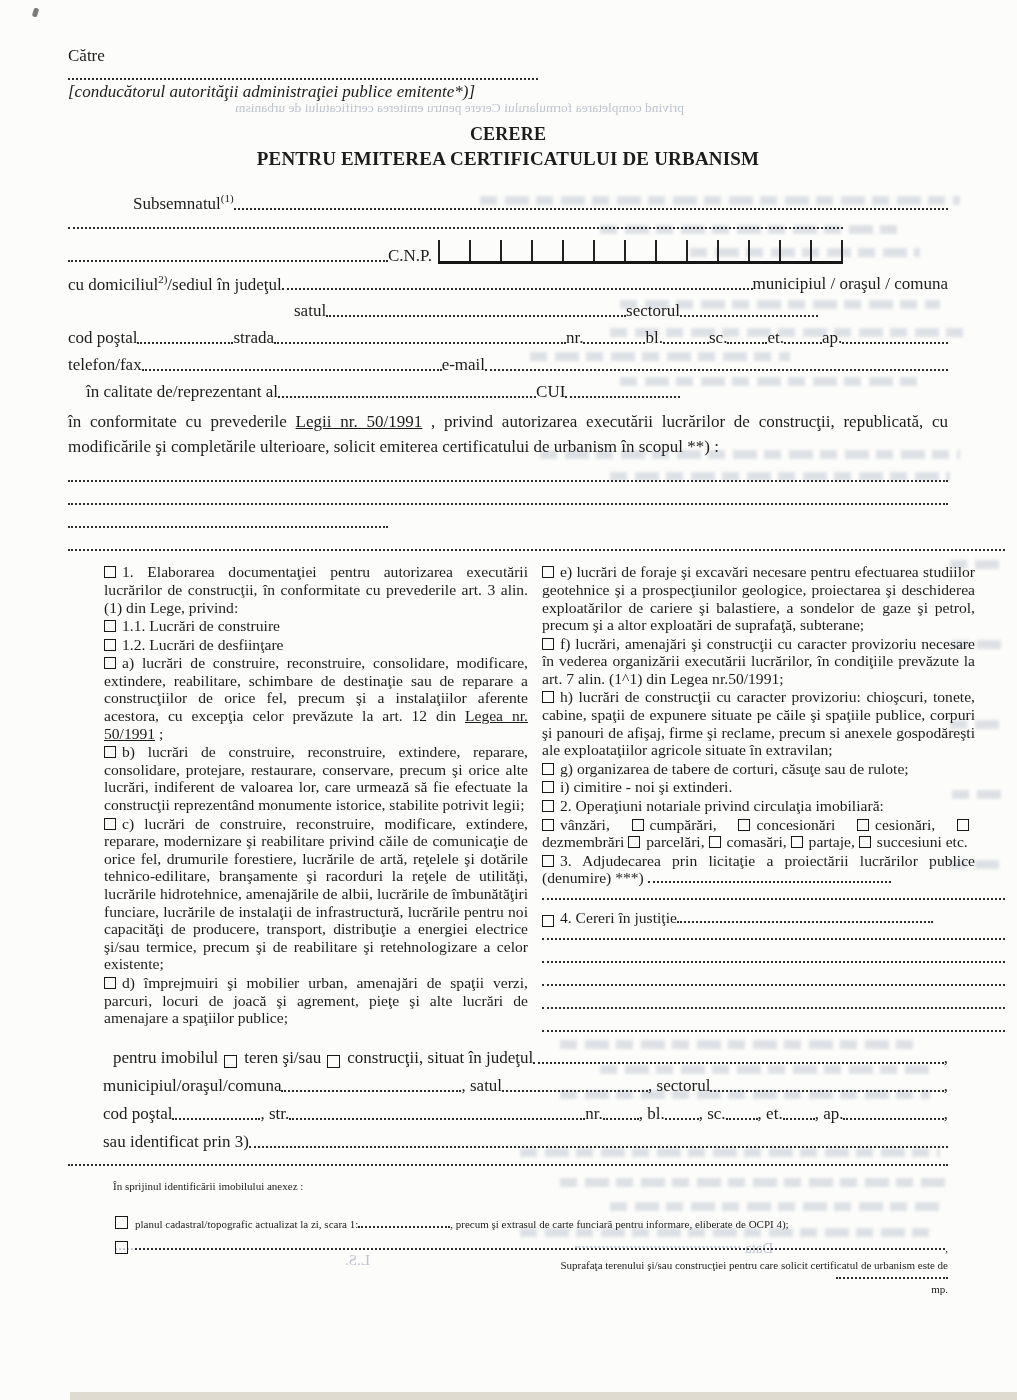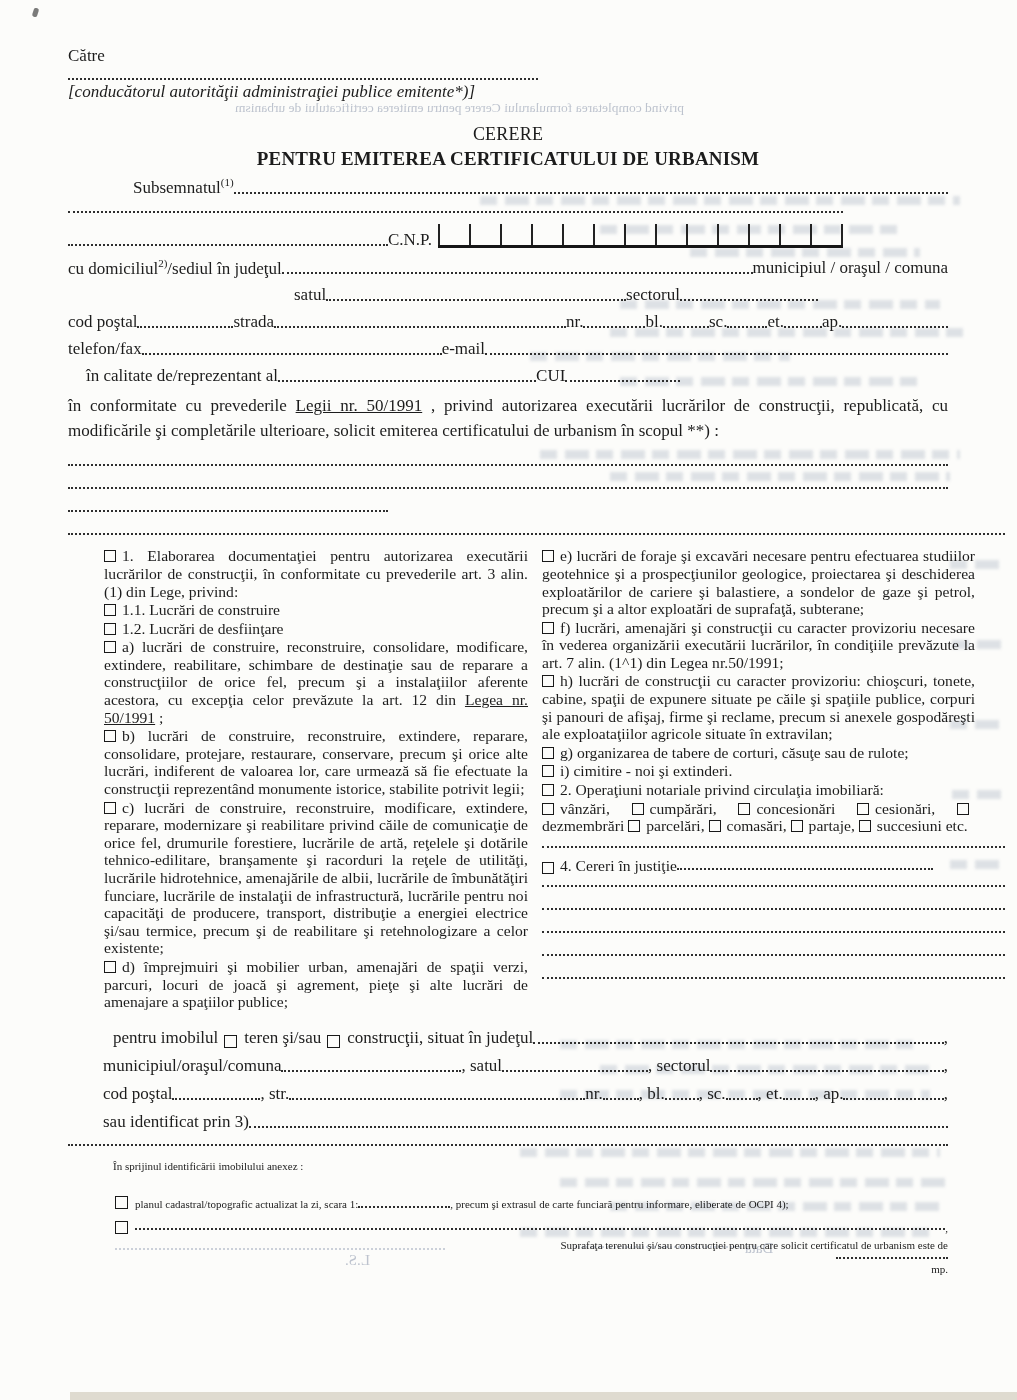--- a/index.html
+++ b/index.html
@@ -16,25 +16,25 @@
   .cb{display:inline-block;width:11px;height:11px;border:1.7px solid #191919;
       margin-right:7px;vertical-align:-1px;background:transparent;flex:none;}
   .u{text-decoration:underline;}
   sup{font-size:11px;}
 
   
   .catre{font-size:17px;}
   .addr{margin-top:10px;font-style:italic;}
   .addr .dotline{width:470px;margin-bottom:2px;}
   .addr-cap{font-size:17px;}
-  .title{ text-align:center;font-weight:normal;font-size:18px;margin-top:22px;letter-spacing:.2px;}
+  .title{ text-align:center;font-weight:bold;font-size:18px;margin-top:22px;letter-spacing:.2px;}
   .subtitle{text-align:center;font-weight:bold;font-size:19px;margin-top:3px;letter-spacing:.2px;}
 
   
-  .ident{margin-top:6px;font-size:17px;}
+  .ident{margin-top:22px;font-size:17px;}
   .ident .row{margin-bottom:7px;}
   .sp{flex:none;}
   .cnpwrap{display:flex;align-items:flex-end;border-bottom:3px solid #161616;margin:0 0 2px 6px;}
   .cnpwrap i{display:block;width:29px;height:21px;border-left:2px solid #222;}
   .cnpwrap i:last-child{border-right:2px solid #222;}
 
   
   .intro{font-size:17px;line-height:25px;text-align:justify;margin-top:4px;}
   .scope-lines .dotline{margin-top:19px;}
   .scope-lines .short{width:320px;}
@@ -226,20 +226,21 @@
           <span class="cb"></span><span>vânzări,</span>
           <span class="cb"></span><span>cumpărări,</span>
           <span class="cb"></span><span>concesionări</span>
           <span class="cb"></span><span>cesionări,</span>
           <span class="cb"></span><span>dezmembrări</span>
           <span class="cb"></span><span>parcelări,</span>
           <span class="cb"></span><span>comasări,</span>
           <span class="cb"></span><span>partaje,</span>
           <span class="cb"></span><span>succesiuni etc.</span>
         </p>
+        <p class="pr"><span class="cb"></span><span>3. Adjudecarea prin licitaţie a proiectării lucrărilor publice (denumire) ***)</span> <span class="ld" style="width:243px;"></span></p>
         <div class="dotline"></div>
         <div class="r4">
           <span class="cb"></span>
           <span>4. Cereri în justiţie</span>
           <div class="fill grow"></div>
         </div>
         <div class="dotline"></div>
         <div class="tail">
           <div class="dotline"></div>
           <div class="dotline"></div>

